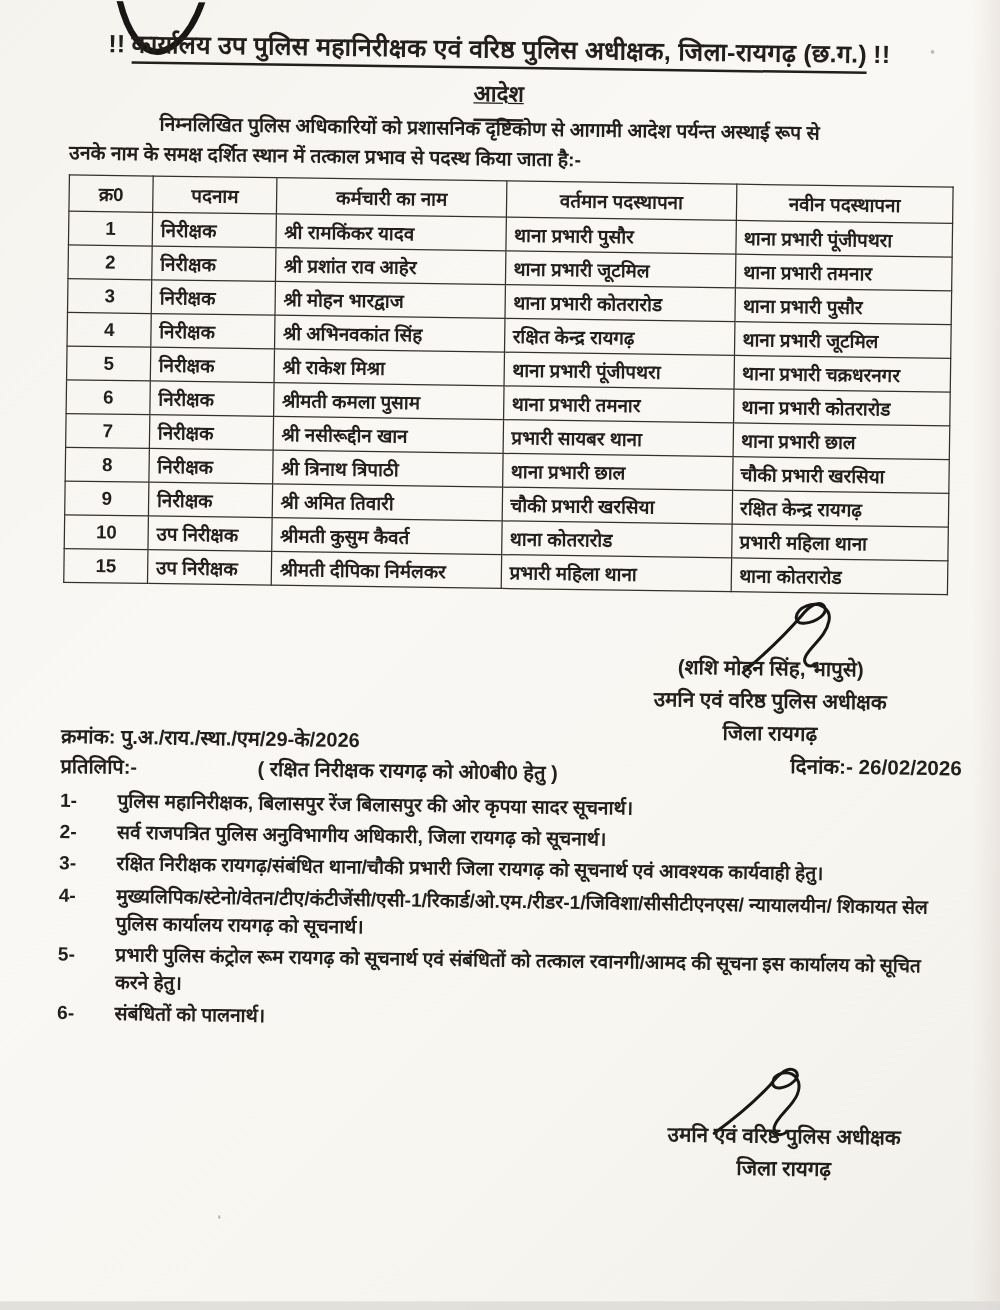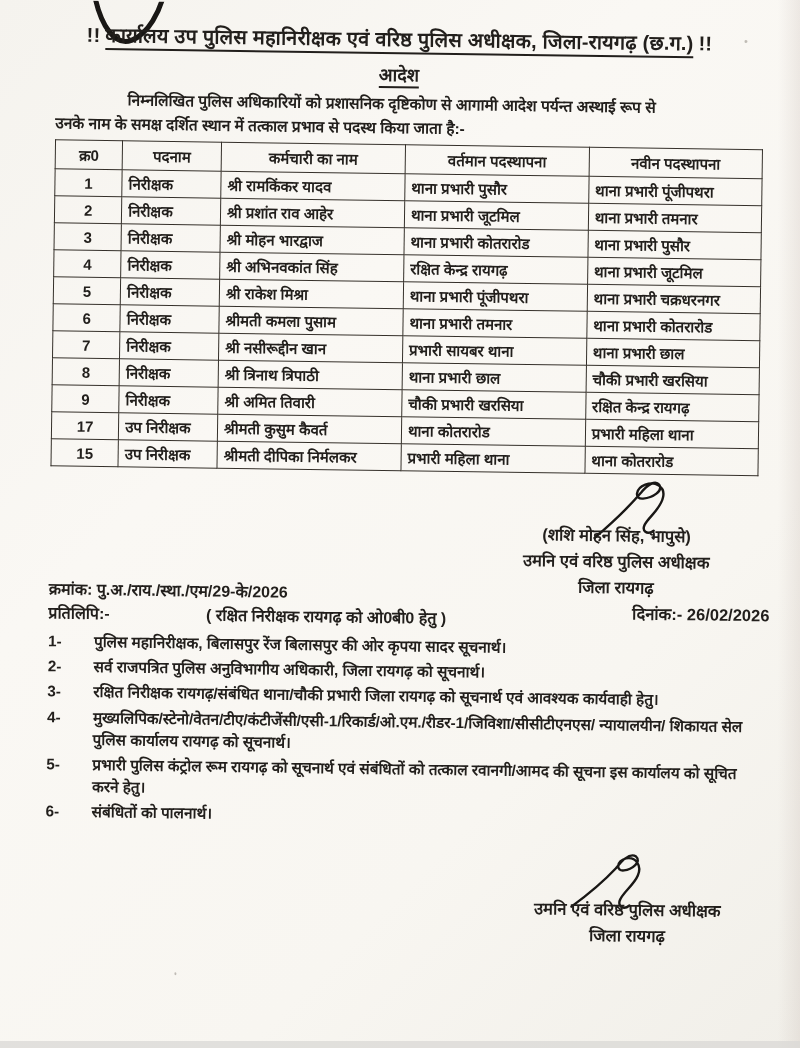--- a/index.html
+++ b/index.html
@@ -21,21 +21,21 @@
   .content{position:absolute;left:0;top:0;width:100%;height:100%;
     transform:rotate(0.8deg);transform-origin:30px 0;}
 
   .doc-title{position:absolute;top:20px;left:0;width:100%;text-align:center;
     font-size:20px;font-weight:700;letter-spacing:0.2px;white-space:nowrap;}
   .doc-title .u{border-bottom:2.5px solid #221f1c;padding-bottom:2px;}
   .doc-title .bang{margin:0 5px;}
 
   .order-heading{position:absolute;top:57px;left:0;width:100%;text-align:center;
     font-size:18px;font-weight:700;}
-  .order-heading span{border-bottom:2px solid #221f1c;padding-bottom:1px;}
+  .order-heading span{border-bottom:2px solid #221f1c;padding-bottom:10px;text-decoration:underline;}
 
   .intro{position:absolute;top:87px;left:57px;width:716px;font-size:15.5px;
     font-weight:600;line-height:1.55;}
   .intro .l1{padding-left:72px;}
 
   table.transfer{position:absolute;top:139px;left:57px;width:708px;
     border-collapse:collapse;table-layout:fixed;}
   table.transfer th,table.transfer td{
     border:1.6px solid #35302a;font-size:15px;font-weight:600;
     padding:1px 6px;height:24px;overflow:hidden;white-space:nowrap;}
@@ -170,21 +170,21 @@
 
           <tr>
             <td>9</td>
             <td>निरीक्षक</td>
             <td>श्री अमित तिवारी</td>
             <td>चौकी प्रभारी खरसिया</td>
             <td>रक्षित केन्द्र रायगढ़</td>
           </tr>
 
           <tr>
-            <td>17</td>
+            <td>10</td>
             <td>उप निरीक्षक</td>
             <td>श्रीमती कुसुम कैवर्त</td>
             <td>थाना कोतरारोड</td>
             <td>प्रभारी महिला थाना</td>
           </tr>
 
           <tr>
             <td>15</td>
             <td>उप निरीक्षक</td>
             <td>श्रीमती दीपिका निर्मलकर</td>

